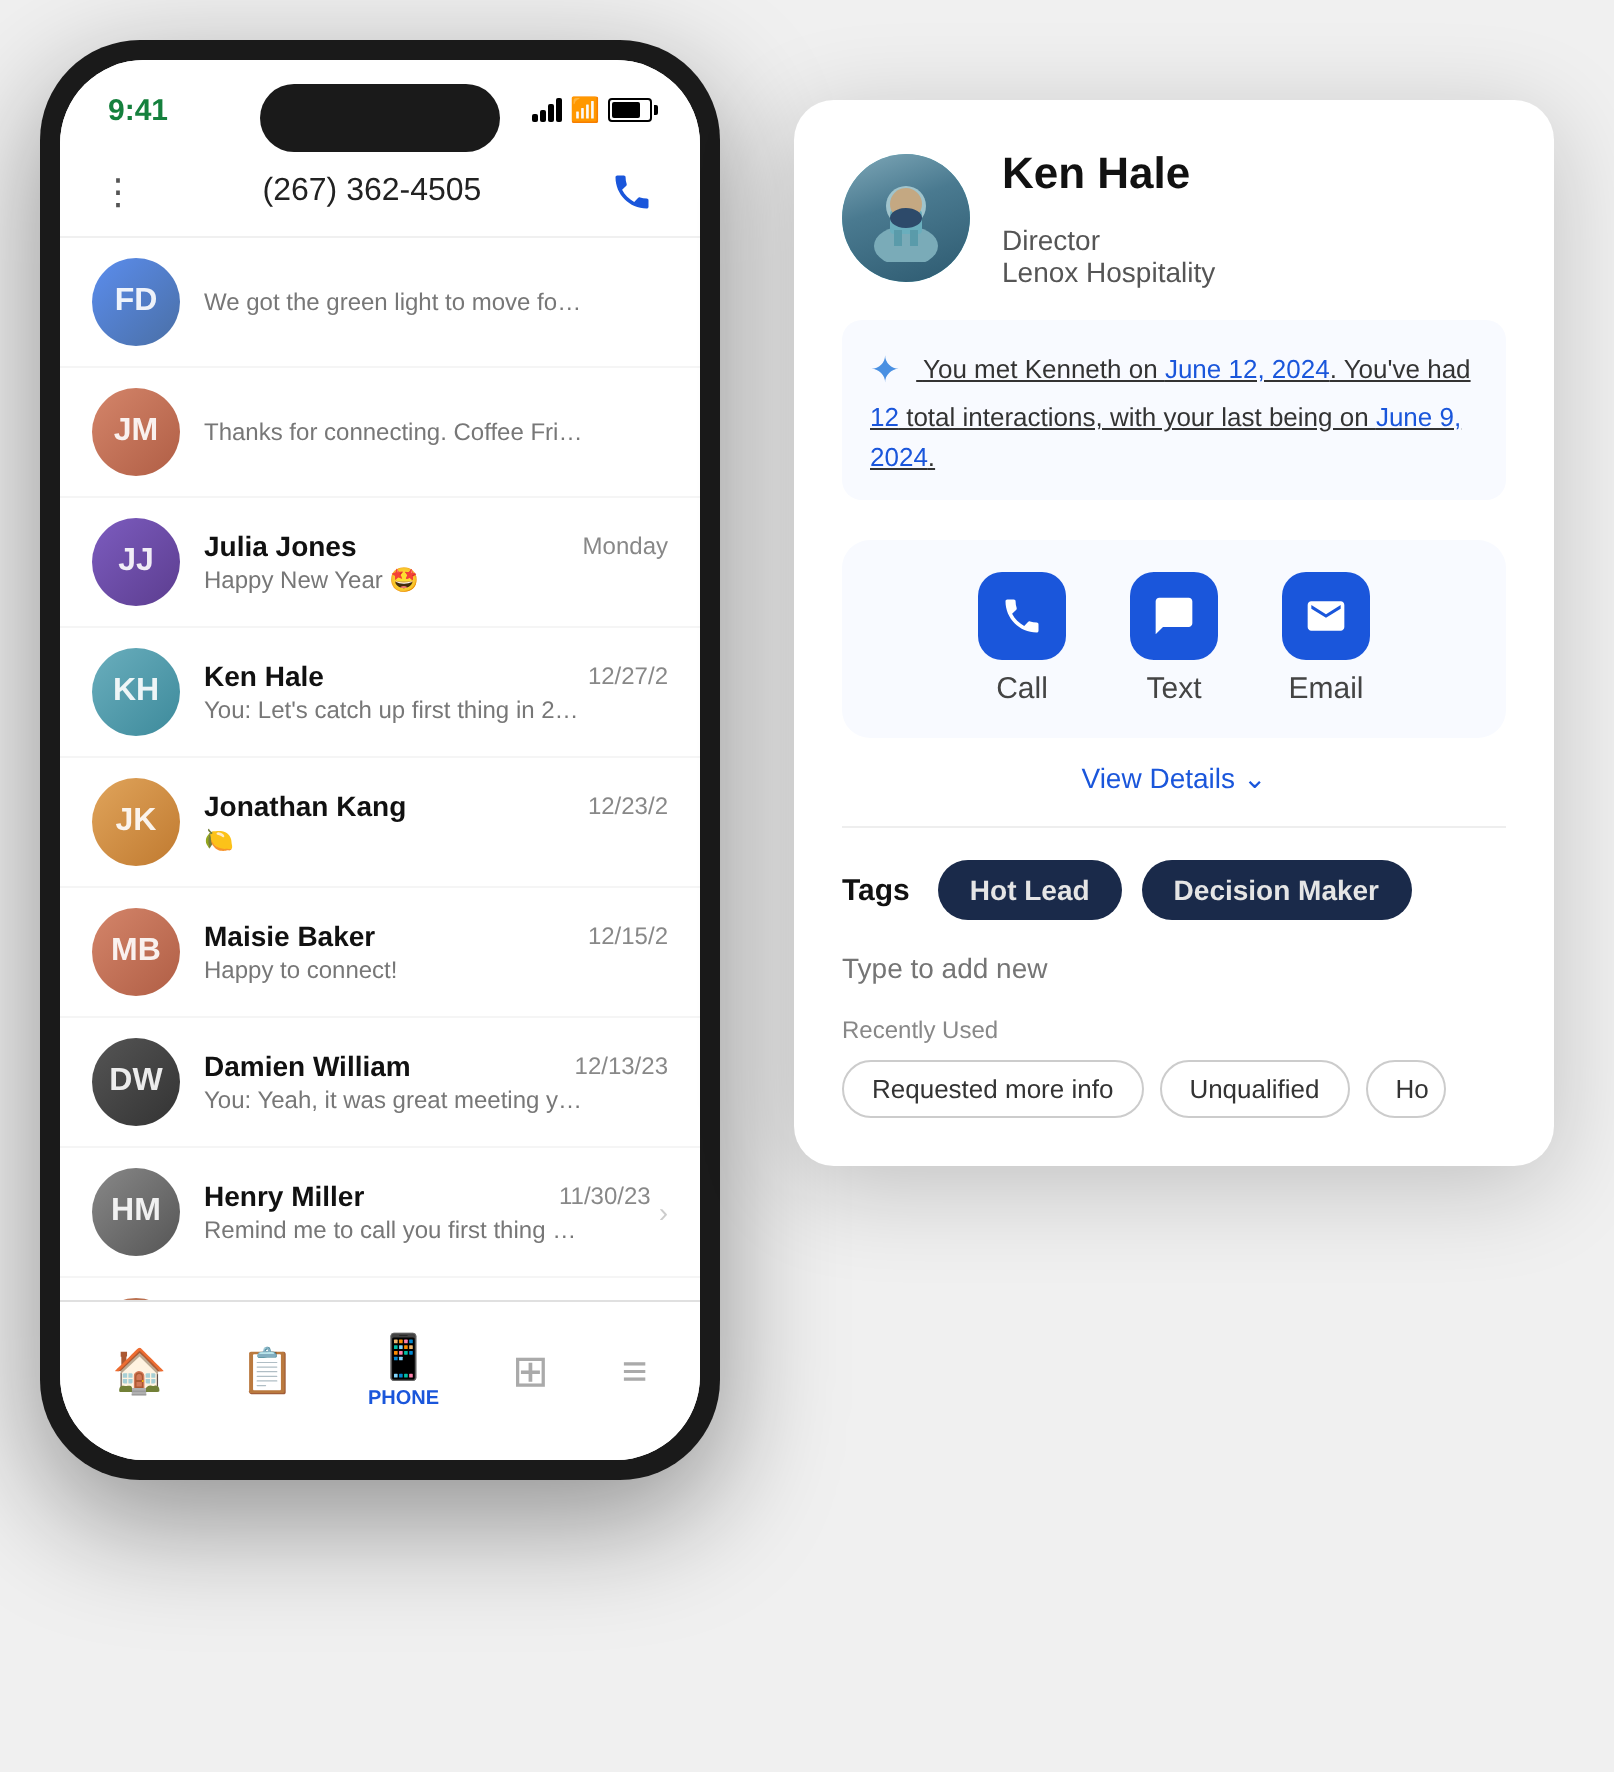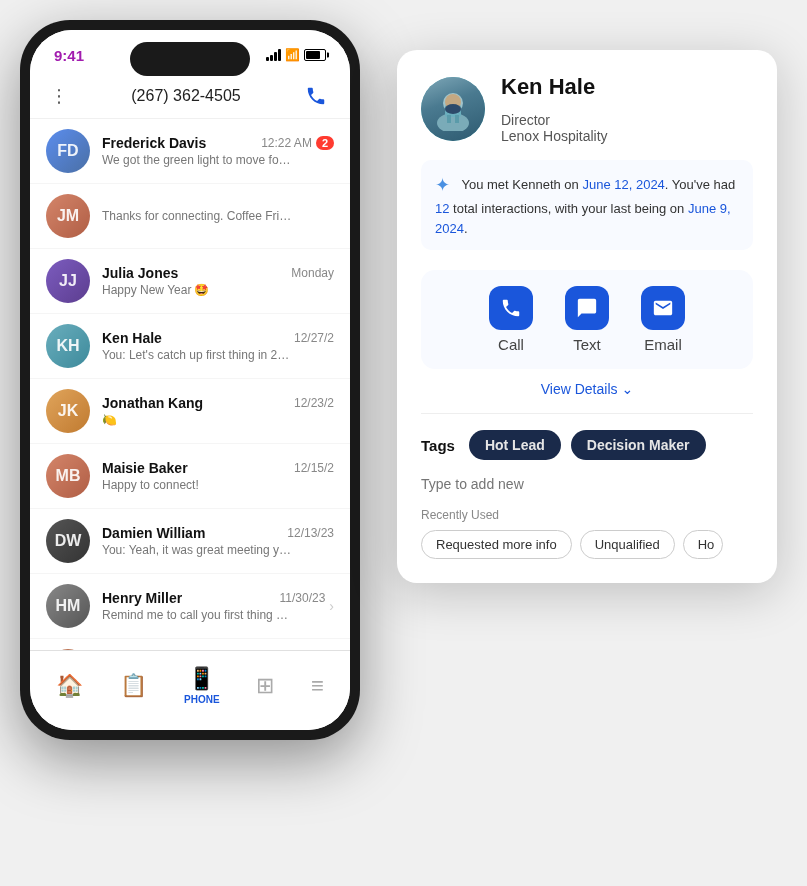--- a/index.html
+++ b/index.html
@@ -44,21 +44,21 @@
       display: flex;
       justify-content: space-between;
       align-items: center;
       padding: 10px 24px 4px;
       background: #fff;
       height: 44px;
     }
     .status-time {
       font-size: 15px;
       font-weight: 600;
-      color: #a21caf;
+      color: #15803d;
     }
     .status-icons {
       display: flex;
       align-items: center;
       gap: 4px;
     }
     .signal-bars {
       display: flex;
       align-items: flex-end;
       gap: 1px;
@@ -317,20 +317,21 @@
 
     
     .info-text {
       font-size: 13px;
       color: #333;
       line-height: 1.5;
       margin-bottom: 20px;
       padding: 12px 14px;
       background: #f8faff;
       border-radius: 10px;
+      text-decoration: underline;
     }
     .info-text .highlight {
       color: #1a56db;
       font-weight: 500;
     }
     .sparkle-icon {
       display: inline-block;
       color: #4a90e2;
       font-size: 18px;
       margin-right: 8px;
@@ -503,24 +504,20 @@
         </svg>
       </div>
     </div>
 
     <div class="contact-list" id="contact-list">
         <div class="contact-item">
           <div class="contact-avatar avatar-frederickdavis">
             <div class="face-placeholder">FD</div>
           </div>
           <div class="contact-info">
-            <div class="contact-name-row">
-              <span class="contact-name">Frederick Davis</span>
-              <span class="contact-time">12:22 AM<span class="badge">2</span></span>
-            </div>
             <div class="contact-message">We got the green light to move forward!</div>
           </div>
         </div>
         <div class="contact-item">
           <div class="contact-avatar avatar-joeymartin">
             <div class="face-placeholder">JM</div>
           </div>
           <div class="contact-info">
             <div class="contact-message">Thanks for connecting. Coffee Friday?</div>
           </div>

